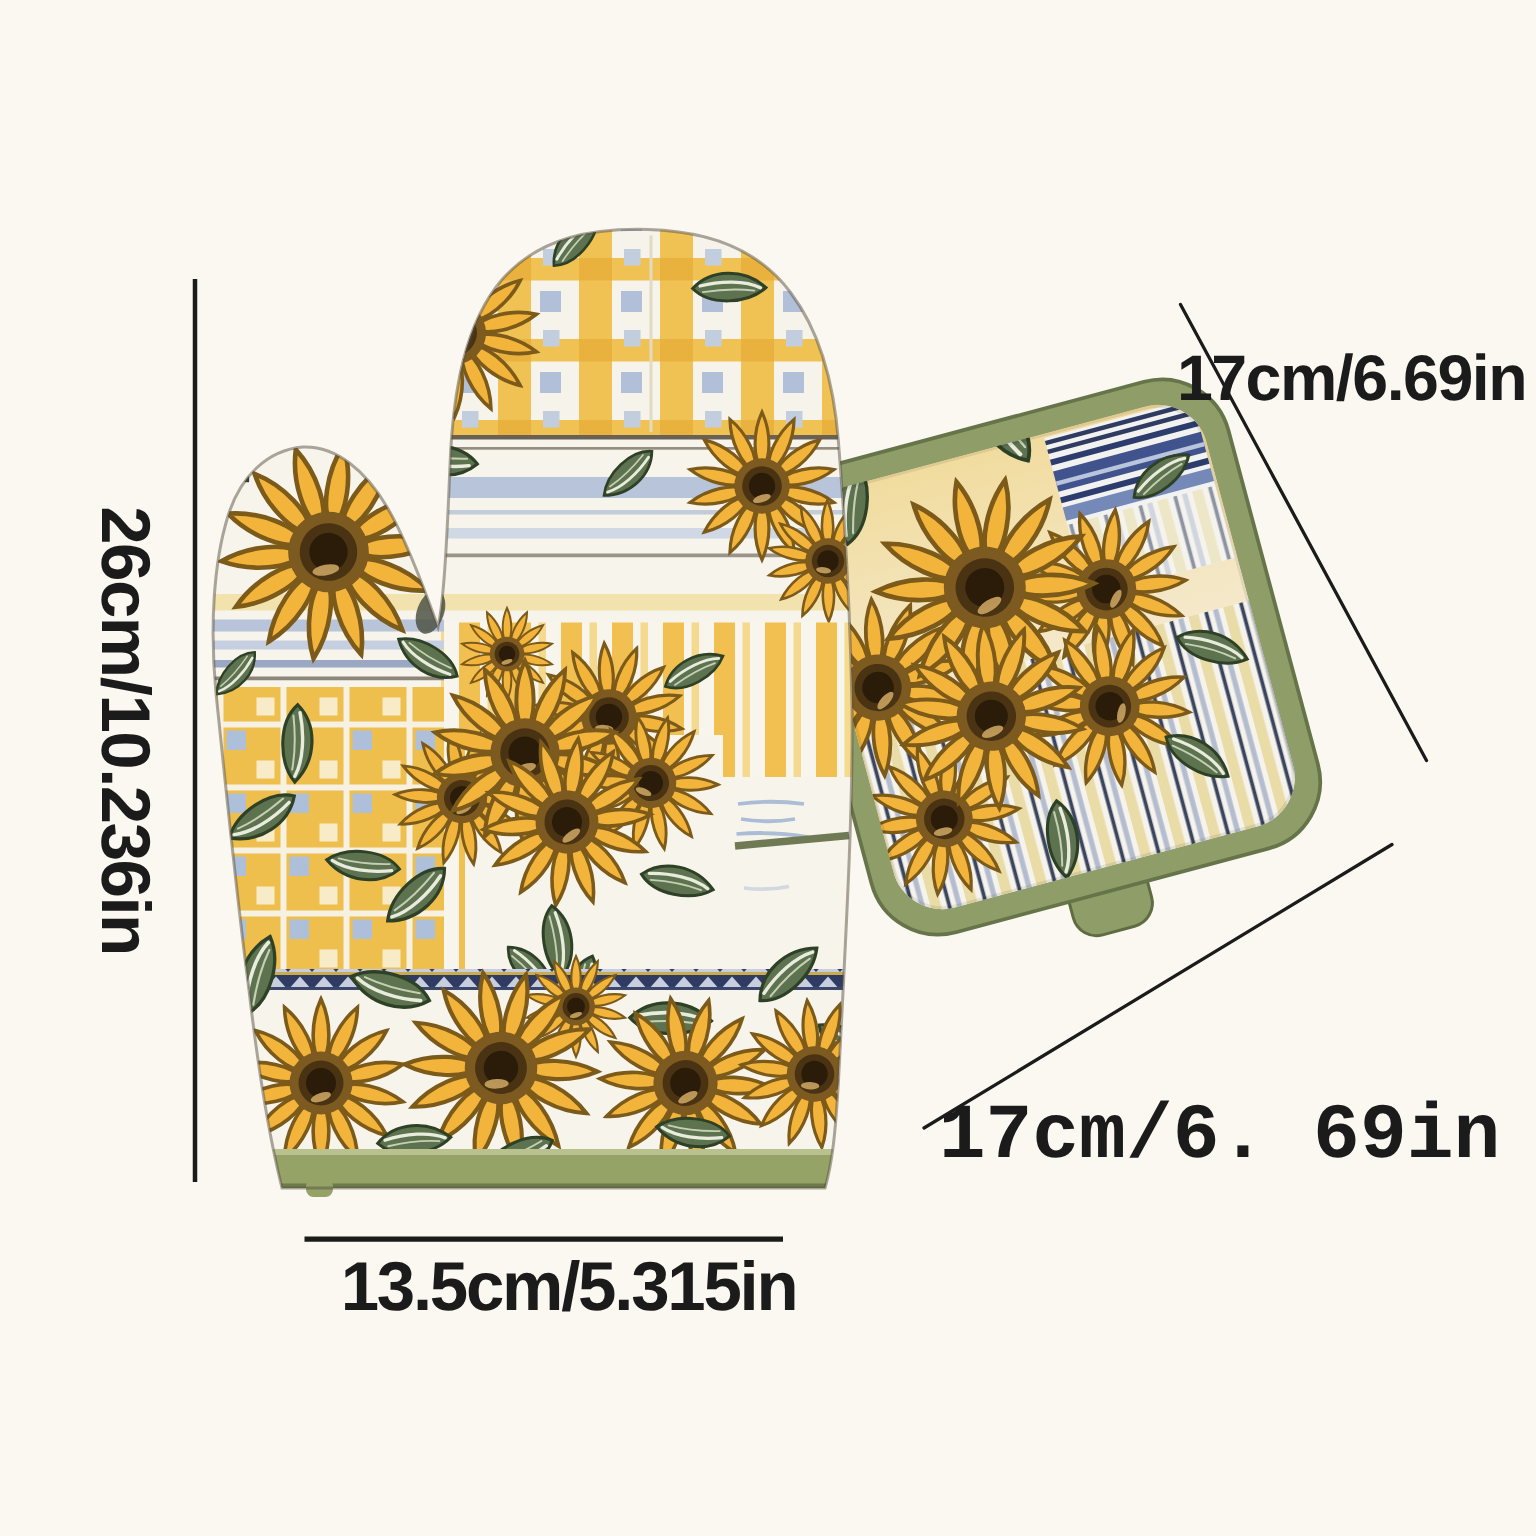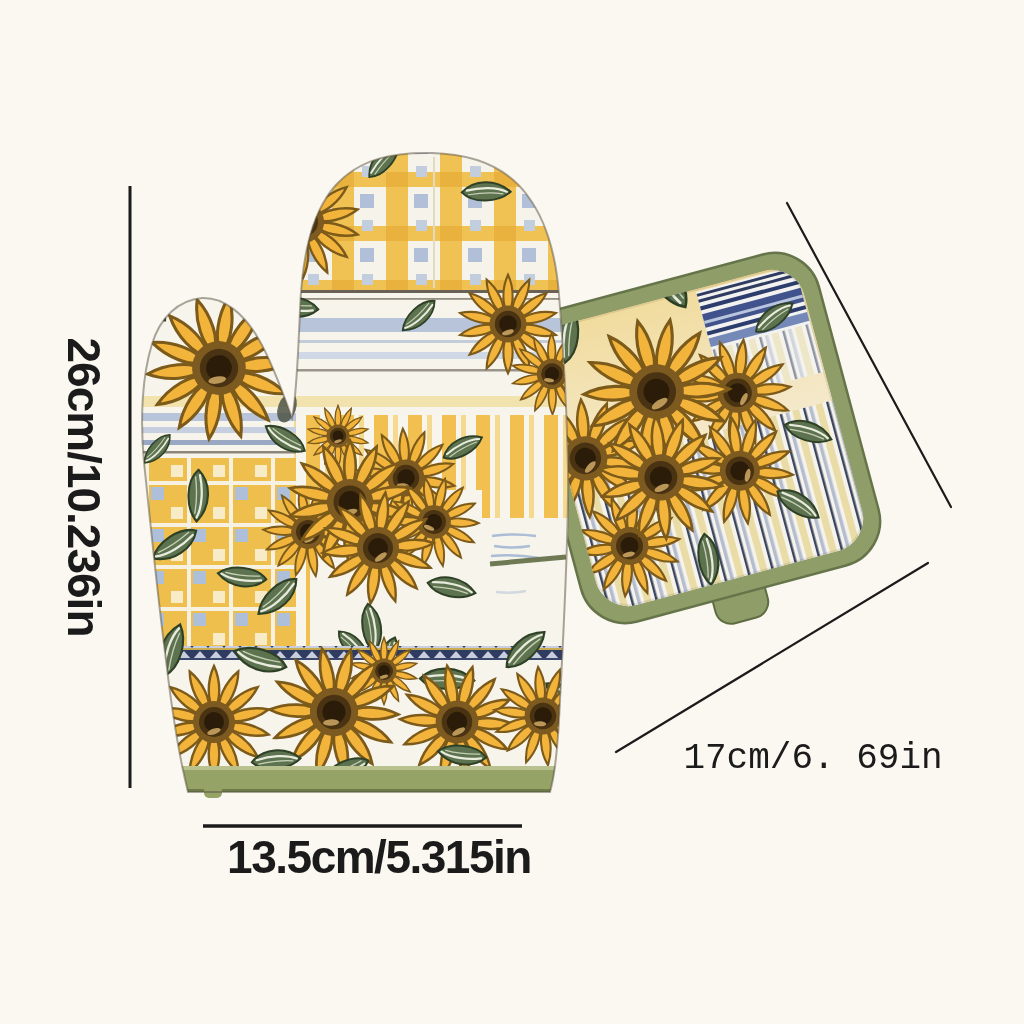--- a/index.html
+++ b/index.html
@@ -15,21 +15,21 @@
   }
   html,body{margin:0;padding:0;background:var(--bg);}
   .stage{position:relative;width:1024px;height:1024px;background:var(--bg);overflow:hidden;
          font-family:"Liberation Sans","DejaVu Sans",sans-serif;}
   .stage svg{position:absolute;left:0;top:0;width:1024px;height:1024px;}
   .label{position:absolute;transform:translate(-50%,-50%);color:var(--ink);font-weight:700;white-space:nowrap;}
   .label-v{left:84px;top:487px;font-size:46px;letter-spacing:-1px;
            transform:translate(-50%,-50%) rotate(90deg);}
   .label-w{left:379px;top:857px;font-size:46px;letter-spacing:-1.5px;}
   .label-pt{left:901px;top:253px;font-size:43px;letter-spacing:-1px;}
-  .label-pb{left:813px;top:758px;font-size:36px;font-weight:400;letter-spacing:0;
+  .label-pb{left:813px;top:758px;font-size:52px;font-weight:700;letter-spacing:0;
             font-family:"Liberation Mono","DejaVu Sans Mono",monospace;}
   .petal{fill:var(--petal);stroke:var(--petalline);stroke-width:2.4;}
   .sfring{fill:var(--sfring);} .sfmid{fill:var(--sfmid);} .sfcore{fill:var(--sfcore);}
   .sfhi{fill:#c9a360;opacity:.9;}
   .leafbody{fill:var(--leaf);stroke:var(--leafdark);stroke-width:2.2;}
   .leafvein{fill:none;stroke:var(--leafvein);stroke-width:2.4;stroke-linecap:round;}
   .leafvein2{fill:none;stroke:#c6cfb4;stroke-width:1.4;stroke-linecap:round;}
   .dim{stroke:var(--ink);fill:none;}
   .fabric{fill:var(--fabric);} .plaidy{fill:var(--plaidyellow);} .plaidb{fill:var(--plaidblue);}
   .stry{fill:var(--stripeyellow);} .strl{fill:var(--stripelight);} .chkb{fill:var(--checkblue);}
@@ -265,14 +265,15 @@
   <g>
     <line class="dim" x1="130" y1="186" x2="130" y2="788" stroke-width="3"></line>
     <line class="dim" x1="203" y1="826" x2="522" y2="826" stroke-width="3.5"></line>
     <line class="dim" x1="787" y1="203" x2="951" y2="507" stroke-width="2.2" stroke-linecap="round"></line>
     <line class="dim" x1="616" y1="752" x2="928" y2="563" stroke-width="2.2" stroke-linecap="round"></line>
   </g>
 </svg>
 
 <div class="label label-v">26cm/10.236in</div>
 <div class="label label-w">13.5cm/5.315in</div>
+<div class="label label-pt">17cm/6.69in</div>
 <div class="label label-pb">17cm/6. 69in</div>
 </div>
 
 </body></html>

